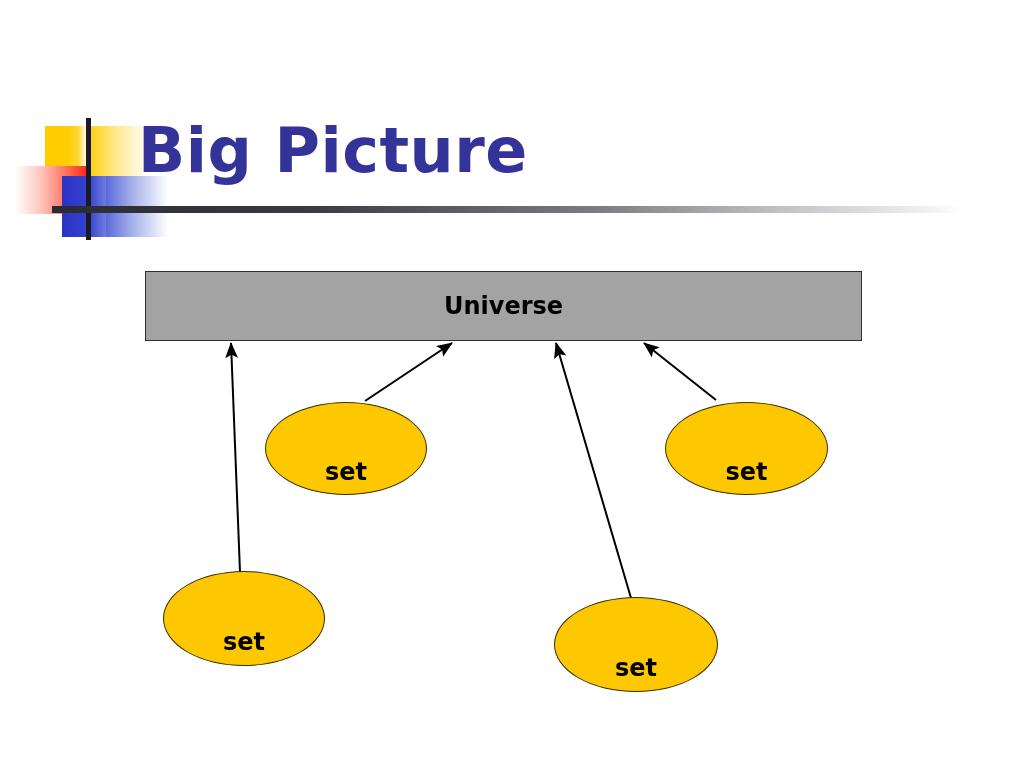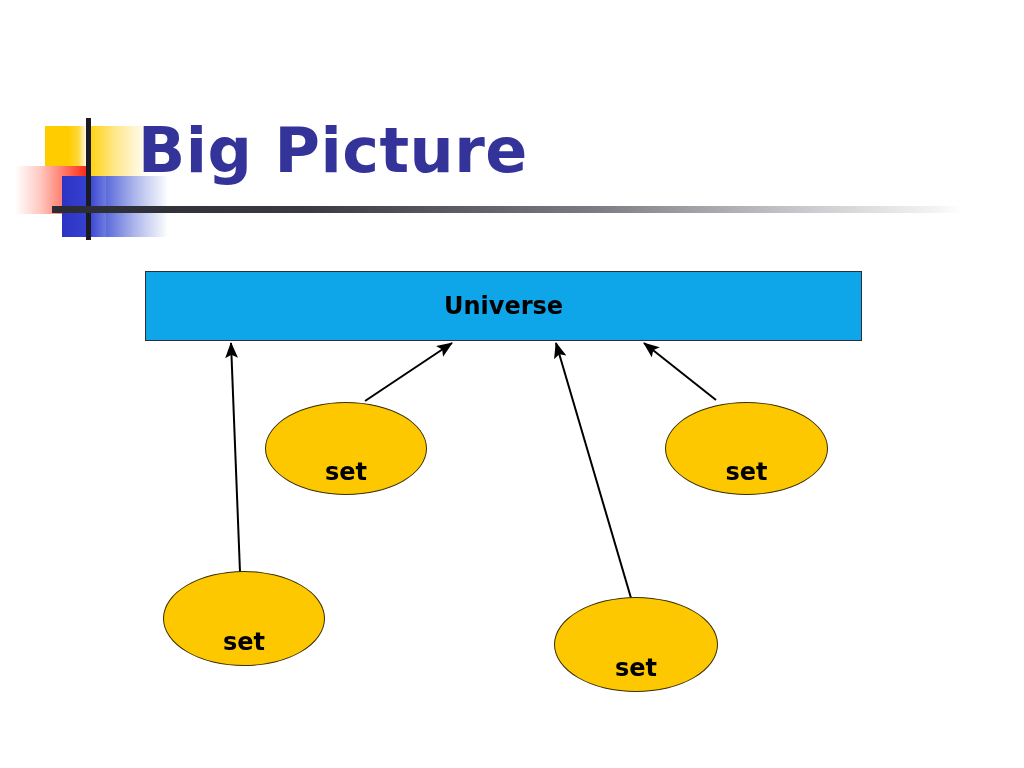--- a/index.html
+++ b/index.html
@@ -84,21 +84,21 @@
   #diagram {
     position: absolute;
     left: 0; top: 0;
     width: 1024px; height: 768px;
   }
 
   .universe-box {
     position: absolute;
     left: 145px; top: 263px;
     width: 717px; height: 70px;
-    background: #0ea5e9;
+    background: #a3a3a3;
     border: 1px solid #2e2e38;
     box-sizing: border-box;
     display: flex;
     align-items: center;
     justify-content: center;
   }
   .universe-label {
     font-size: 24px;
     color: #000000;
     font-family: "DejaVu Sans", sans-serif;

